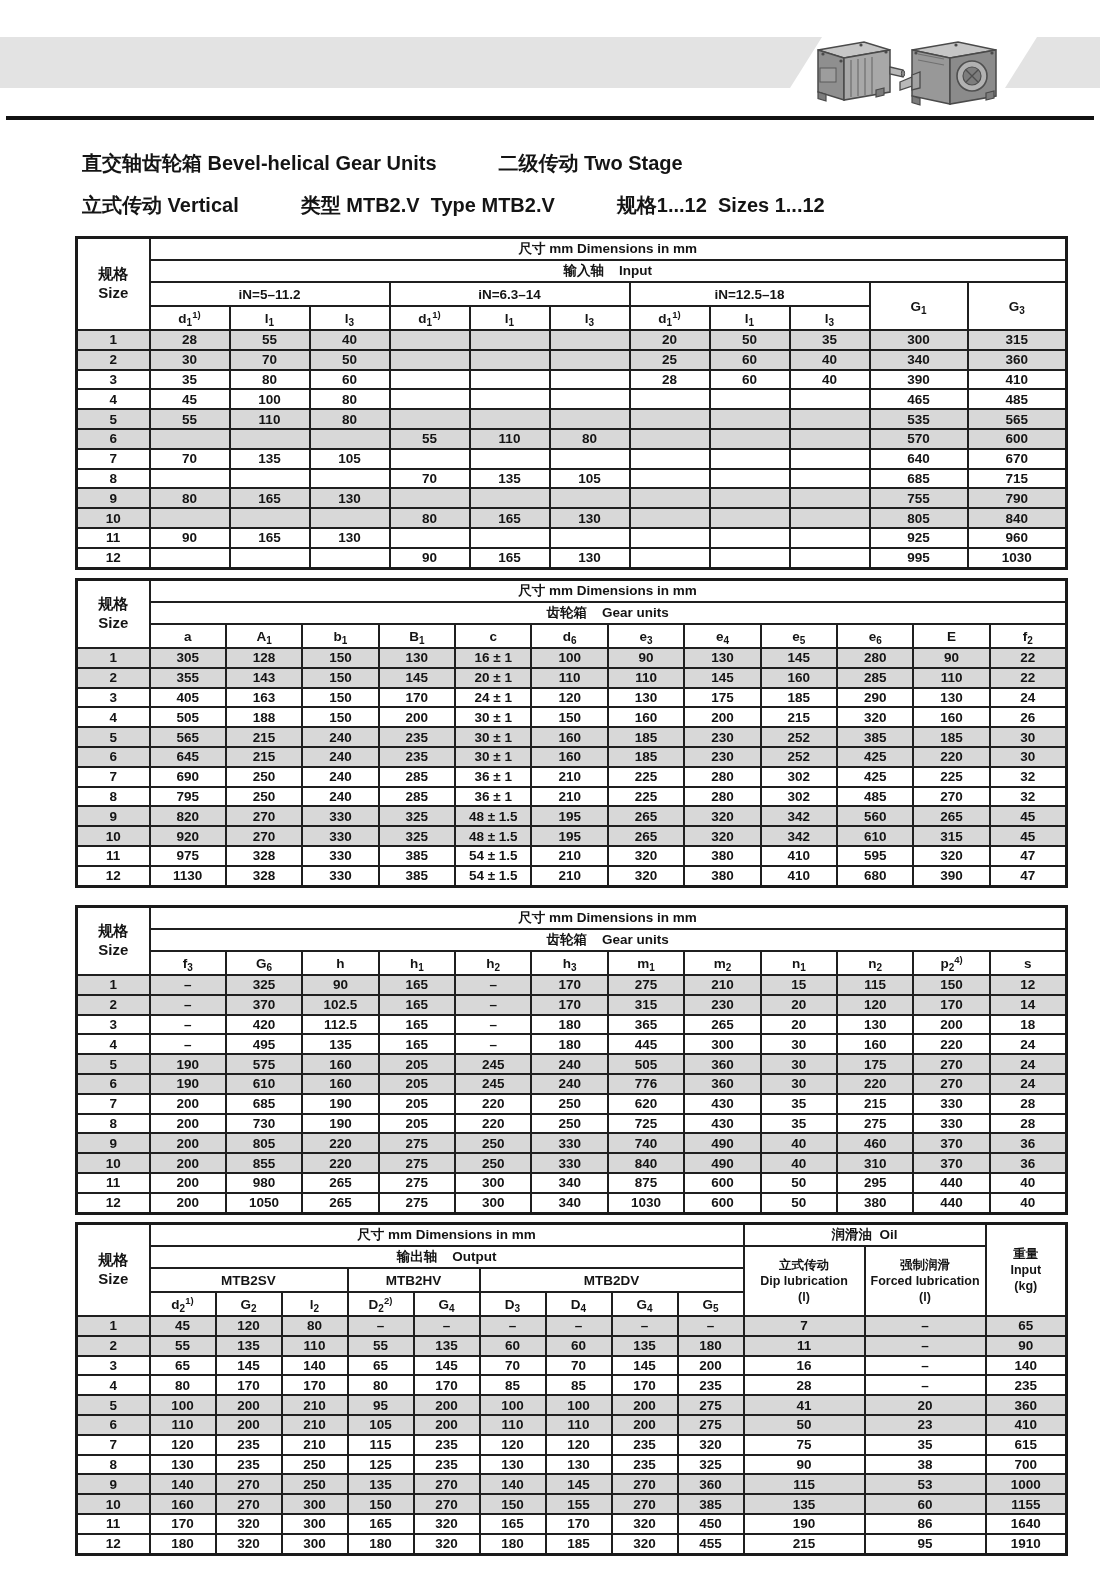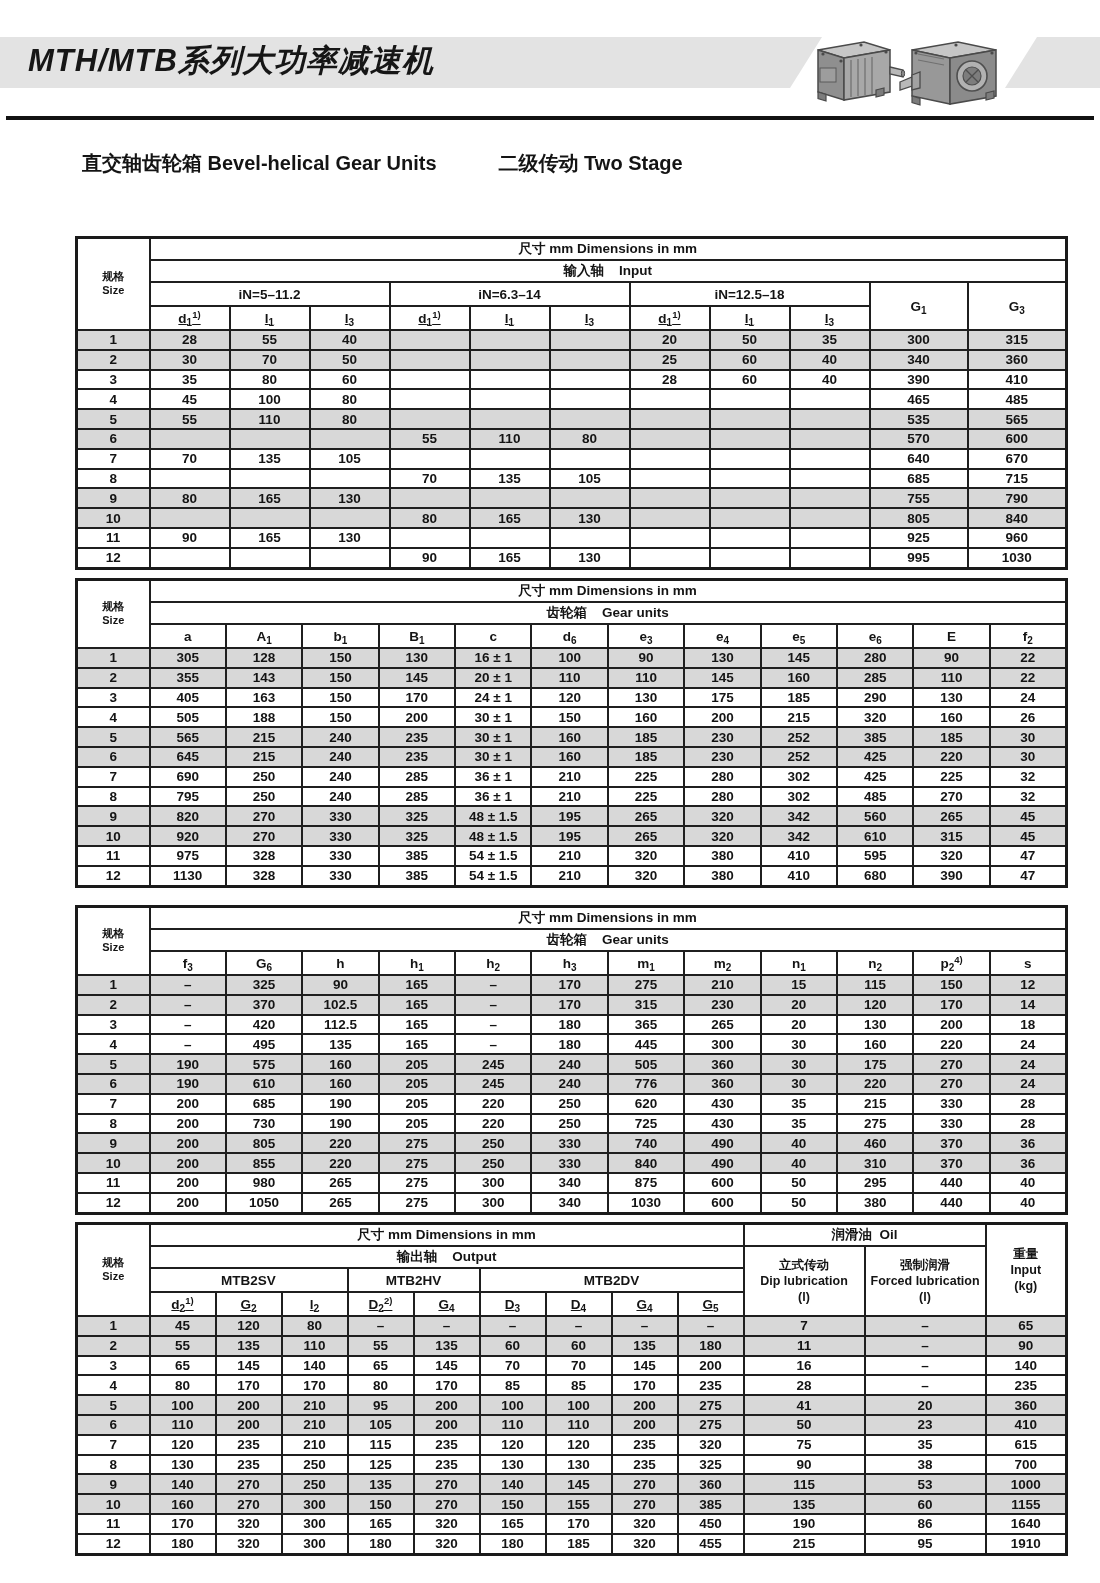--- a/index.html
+++ b/index.html
@@ -24,40 +24,39 @@
 
   
   .t{position:absolute;left:75px;width:990px;border-collapse:collapse;table-layout:fixed;
      font-weight:bold;font-size:13.5px;border:3px solid #1a1a1a;}
   .t th,.t td{border:2px solid #1f1f1f;text-align:center;vertical-align:middle;
      padding:0 1px;white-space:nowrap;overflow:hidden;font-weight:bold;color:#141414;}
   .t td{height:17.8px;}
   .t thead tr:nth-child(1) th{height:20px;text-align:center;}
   .t thead tr:nth-child(2) th{height:20px;}
   .t thead tr:nth-child(3) th{height:22px;}
-  .t thead tr:nth-child(4) th{height:22px;text-decoration:underline;}
+  .t thead tr:nth-child(4) th{height:22px;}
   .t tbody tr:nth-child(4n+1) td,
   .t tbody tr:nth-child(4n+2) td{background:#d8d8d8;}
   .t1{top:236px;}
   .t2{top:578px;}
   .t3{top:905px;}
   .t4{top:1222px;}
-  .size-h{font-size:11px;line-height:1.25;}
+  .size-h{font-size:15px;line-height:1.25;}
   .ml{line-height:1.3;font-size:12.5px;}
   sub{font-size:10px;line-height:0;vertical-align:-3px;}
   sup{font-size:9.5px;line-height:0;vertical-align:5px;}
 </style>
 </head>
 <body>
 
 <div class="page">
 
   <div class="band band-left"></div>
   <div class="band band-right"></div>
-  <h1 class="title">MTH/MTB系列大功率减速机</h1>
 
   <svg class="gb gb1" viewBox="0 0 100 95">
     <polygon points="12,32 58,24 84,32 38,40" fill="#c6c6c6" stroke="#4a4a4a" stroke-width="1.5"></polygon>
     <polygon points="12,32 38,40 38,82 12,74" fill="#8f8f8f" stroke="#4a4a4a" stroke-width="1.5"></polygon>
     <polygon points="38,40 84,32 84,74 38,82" fill="#a8a8a8" stroke="#4a4a4a" stroke-width="1.5"></polygon>
     <path d="M45,42 L45,79 M52,41 L52,78 M59,40 L59,77 M66,39 L66,76" stroke="#6f6f6f" stroke-width="1.2" fill="none"></path>
     <circle cx="17" cy="36" r="1.6" fill="#4a4a4a"></circle>
       <circle cx="55" cy="27" r="1.6" fill="#4a4a4a"></circle>
     <circle cx="80" cy="34" r="1.6" fill="#4a4a4a"></circle>
       <circle cx="35" cy="43" r="1.6" fill="#4a4a4a"></circle>
@@ -83,20 +82,23 @@
     <polygon points="14,55 22,52 22,68 14,70" fill="#a2a2a2" stroke="#4a4a4a" stroke-width="1.3"></polygon>
     <polygon points="14,76 22,78.5 22,85 14,82.5" fill="#7c7c7c" stroke="#4a4a4a" stroke-width="1.2"></polygon>
     <polygon points="88,73 96,71 96,78 88,80" fill="#7c7c7c" stroke="#4a4a4a" stroke-width="1.2"></polygon>
   </svg>
 
   <div class="rule"></div>
 
   <div class="subtitle sub1">
     <span>直交轴齿轮箱 Bevel-helical Gear Units</span><span>二级传动 Two Stage</span>
   </div>
+  <div class="subtitle sub2">
+    <span>立式传动 Vertical</span><span>类型 MTB2.V&nbsp;&nbsp;Type MTB2.V</span><span>规格1...12&nbsp;&nbsp;Sizes 1...12</span>
+  </div>
 
   <table class="t t1">
     <colgroup>
       <col style="width:73px">
         <col style="width:80px">
         <col style="width:80px">
         <col style="width:80px">
       <col style="width:80px">
         <col style="width:80px">
         <col style="width:80px">

